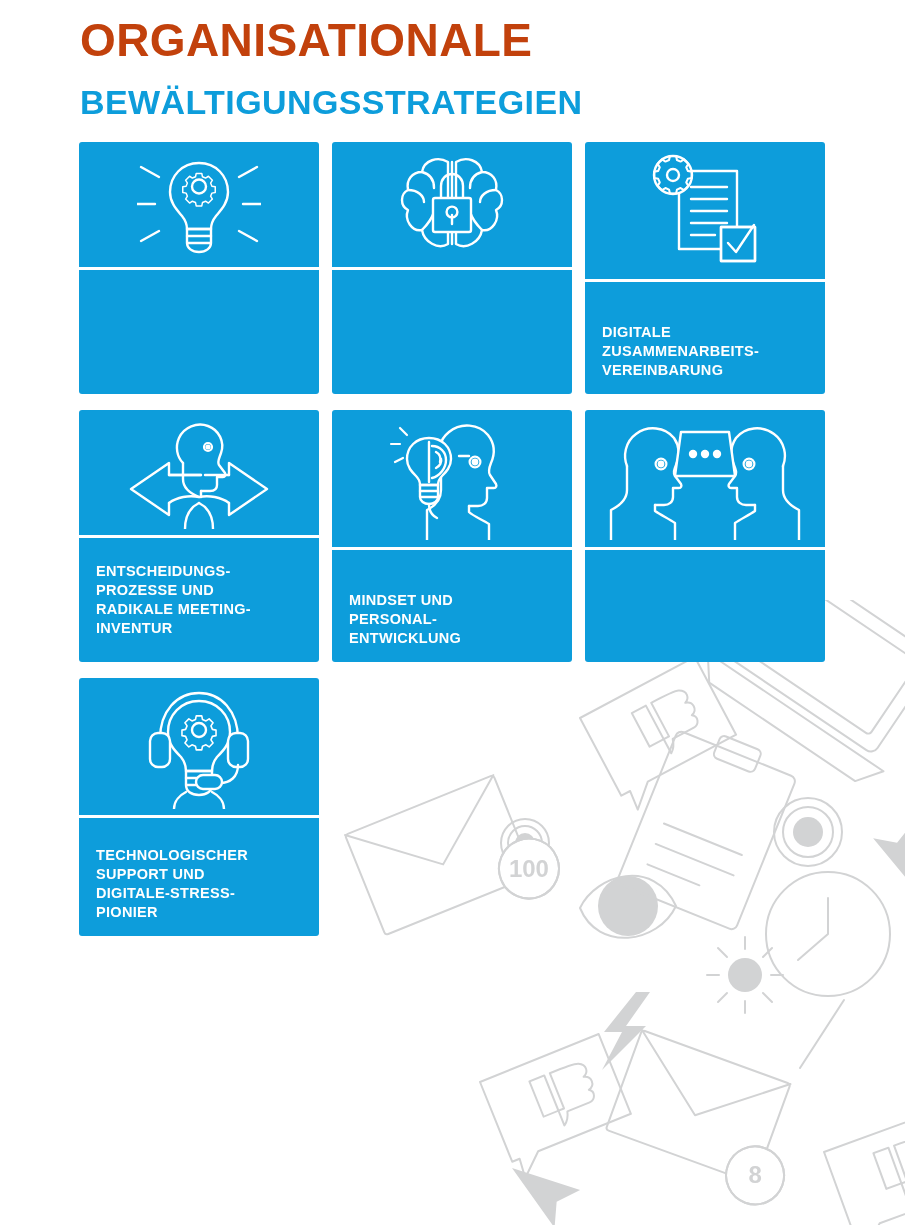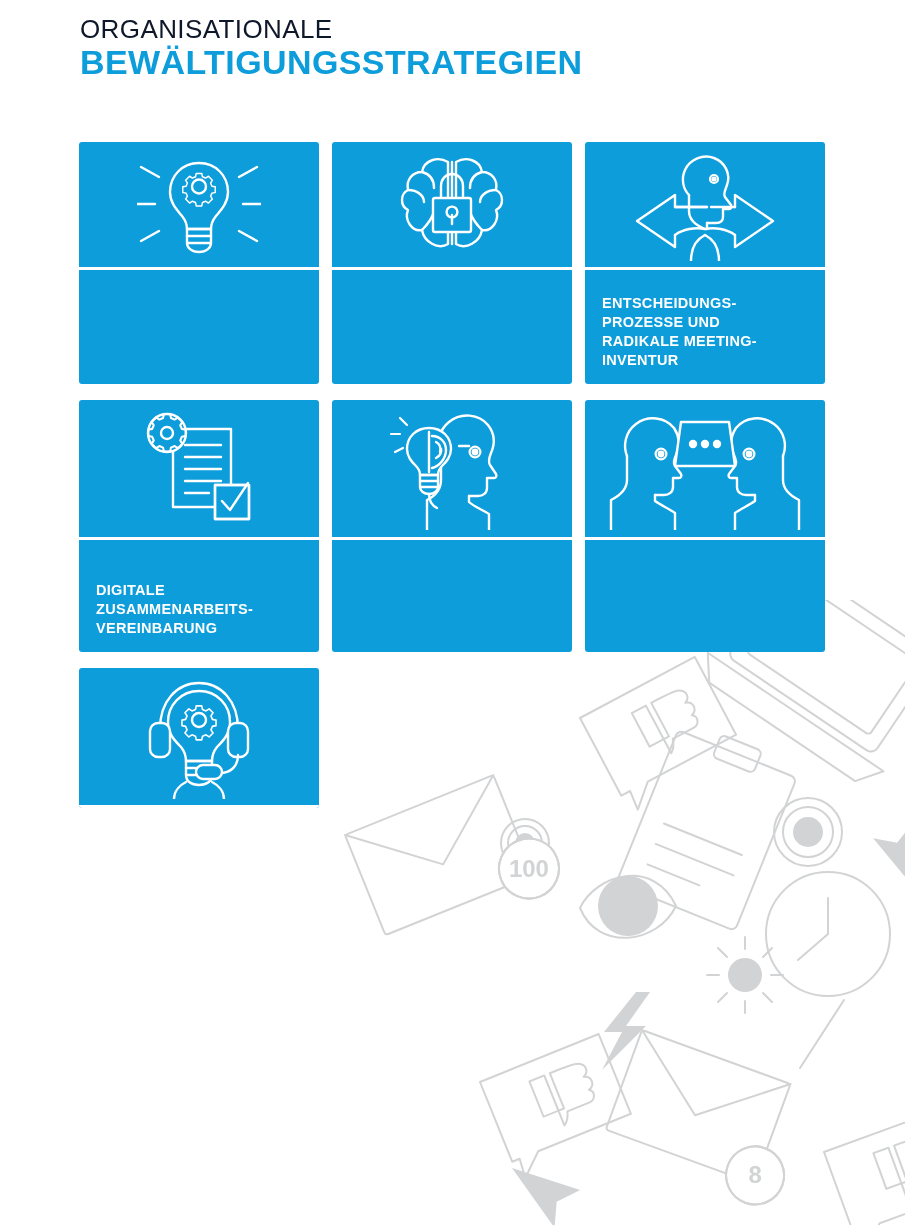--- a/index.html
+++ b/index.html
@@ -22,31 +22,32 @@
 
   
   .heading {
     position: absolute;
     left: 80px; top: 16px;
     z-index: 3;
     line-height: 1.06;
   }
   .heading .l1 {
     display:block;
-    font-size: 26px;
-    font-weight: 400;
+    font-size: 46px;
+    font-weight: 700;
     letter-spacing: 0.4px;
-    color: #0f172a;
+    color: #c2410c;
   }
   .heading .l2 {
     display:block;
     font-size: 34px;
     font-weight: 700;
     letter-spacing: 0.4px;
     color: #0d9ddb;
+    margin-top: 19px;
   }
 
   
   .grid {
     position: absolute;
     left: 79px; top: 142px;
     width: 754px;
     z-index: 2;
     display: grid;
     grid-template-columns: repeat(3, 240px);
@@ -268,56 +269,20 @@
           <path d="M45 48 L45 34 C45 27 50 22 56 22 C62 22 67 27 67 34 L67 48"></path>
 
           <rect x="37" y="46" width="38" height="34" rx="2" fill="#0d9ddb"></rect>
 
           <circle cx="56" cy="60" r="5.4"></circle>
           <path d="M56 63 L56 72"></path>
         </svg>
       </div>
     </div>
 
-    <div class="card r1">
-      <div class="icon-pane">
-        <svg width="180" height="112" viewBox="0 0 180 112" fill="none" stroke="#ffffff" stroke-width="2.4" stroke-linecap="round" stroke-linejoin="round">
-
-          <path d="M74 46 C68 40 66 30 70 21 C75 10 88 5 99 9 C110 13 116 25 112 36
-                   C110 42 108 45 110 48 L116 56 C117 58 116 60 114 60 L108 60
-                   L108 68 C108 72 105 74 101 74 L92 74"></path>
-
-          <path d="M74 46 L74 62 C74 70 80 76 90 80"></path>
-          <path d="M92 74 L92 80"></path>
-
-          <circle cx="99" cy="30" r="4" fill="#0d9ddb" stroke="#ffffff" stroke-width="2.2"></circle>
-          <circle cx="99" cy="30" r="2.6" fill="#ffffff" stroke="none"></circle>
-
-          <path d="M60 86 C68 80 80 78 90 80 C100 78 112 80 120 86"></path>
-
-          <path d="M76 112 C76 98 82 90 90 86"></path>
-          <path d="M104 112 C104 98 98 90 90 86"></path>
-
-          <path d="M60 86 L60 98 L22 72 L60 46 L60 58 L92 58"></path>
-
-          <path d="M120 86 L120 98 L158 72 L120 46 L120 58 L92 58" opacity="0"></path>
-          <path d="M120 86 L120 98 L158 72 L120 46 L120 58"></path>
-
-          <path d="M60 58 L88 58 C90 58 90 58 92 58"></path>
-          <path d="M120 58 L96 58"></path>
-        </svg>
-      </div>
-      <div class="label-pane">
-        <span class="label">ENTSCHEIDUNGS-
-PROZESSE UND
-RADIKALE MEETING-
-INVENTUR</span>
-      </div>
-    </div>
-
     <div class="card r2">
       <div class="icon-pane">
         <svg width="116" height="116" viewBox="0 0 116 116" fill="none" stroke="#ffffff" stroke-width="2.4" stroke-linecap="round" stroke-linejoin="round">
 
           <path d="M32 18 L90 18 L90 96 L32 96 Z"></path>
 
           <path d="M44 34 L80 34"></path>
           <path d="M44 46 L80 46"></path>
           <path d="M44 58 L80 58"></path>
           <path d="M44 70 L80 70"></path>
@@ -342,20 +307,56 @@
           </g>
         </svg>
       </div>
       <div class="label-pane">
         <span class="label">DIGITALE
 ZUSAMMENARBEITS-
 VEREINBARUNG</span>
       </div>
     </div>
 
+    <div class="card r1">
+      <div class="icon-pane">
+        <svg width="180" height="112" viewBox="0 0 180 112" fill="none" stroke="#ffffff" stroke-width="2.4" stroke-linecap="round" stroke-linejoin="round">
+
+          <path d="M74 46 C68 40 66 30 70 21 C75 10 88 5 99 9 C110 13 116 25 112 36
+                   C110 42 108 45 110 48 L116 56 C117 58 116 60 114 60 L108 60
+                   L108 68 C108 72 105 74 101 74 L92 74"></path>
+
+          <path d="M74 46 L74 62 C74 70 80 76 90 80"></path>
+          <path d="M92 74 L92 80"></path>
+
+          <circle cx="99" cy="30" r="4" fill="#0d9ddb" stroke="#ffffff" stroke-width="2.2"></circle>
+          <circle cx="99" cy="30" r="2.6" fill="#ffffff" stroke="none"></circle>
+
+          <path d="M60 86 C68 80 80 78 90 80 C100 78 112 80 120 86"></path>
+
+          <path d="M76 112 C76 98 82 90 90 86"></path>
+          <path d="M104 112 C104 98 98 90 90 86"></path>
+
+          <path d="M60 86 L60 98 L22 72 L60 46 L60 58 L92 58"></path>
+
+          <path d="M120 86 L120 98 L158 72 L120 46 L120 58 L92 58" opacity="0"></path>
+          <path d="M120 86 L120 98 L158 72 L120 46 L120 58"></path>
+
+          <path d="M60 58 L88 58 C90 58 90 58 92 58"></path>
+          <path d="M120 58 L96 58"></path>
+        </svg>
+      </div>
+      <div class="label-pane">
+        <span class="label">ENTSCHEIDUNGS-
+PROZESSE UND
+RADIKALE MEETING-
+INVENTUR</span>
+      </div>
+    </div>
+
     <div class="card r2">
       <div class="icon-pane">
         <svg width="138" height="122" viewBox="0 0 138 122" fill="none" stroke="#ffffff" stroke-width="2.4" stroke-linecap="round" stroke-linejoin="round">
 
           <path d="M58 44 C54 34 56 22 66 14 C78 4 96 6 105 17 C112 26 112 36 108 45
                    C106 50 105 54 107 57 L113 66 C114 68 113 70 111 70 L104 70
                    L104 80 C104 85 100 88 95 88 L86 88"></path>
 
           <path d="M58 44 L58 72 C58 82 52 88 44 92 L44 122"></path>
           <path d="M86 88 L86 94 C90 98 100 102 106 106 L106 122"></path>
@@ -379,20 +380,25 @@
             <path d="M7 30 C11 28 13 24 12 21"></path>
 
             <path d="M-29 -10 L-22 -3" stroke-width="2.2"></path>
             <path d="M-38 6 L-29 6" stroke-width="2.2"></path>
             <path d="M-34 24 L-26 20" stroke-width="2.2"></path>
             <path d="M-2 -14 L-2 -6" stroke-width="2.2" opacity="0"></path>
           </g>
 
           <path d="M46 86 C46 94 50 98 54 100"></path>
         </svg>
+      </div>
+      <div class="label-pane">
+        <span class="label">MINDSET UND
+PERSONAL-
+ENTWICKLUNG</span>
       </div>
     </div>
 
     <div class="card r2">
       <div class="icon-pane">
         <svg width="200" height="122" viewBox="0 0 200 122" fill="none" stroke="#ffffff" stroke-width="2.4" stroke-linecap="round" stroke-linejoin="round">
 
           <path d="M22 48 C18 38 20 24 31 16 C43 7 60 9 69 20 C75 29 75 38 71 47
                    C69 52 68 55 70 58 L76 66 C77 68 76 70 74 70 L68 70
                    L68 79 C68 84 64 87 59 87 L50 87"></path>
@@ -446,16 +452,22 @@
           <rect x="94" y="48" width="20" height="34" rx="8" fill="#0d9ddb"></rect>
 
           <path d="M104 80 C104 92 96 98 86 98"></path>
 
           <rect x="62" y="90" width="26" height="14" rx="7" fill="#0d9ddb"></rect>
 
           <path d="M40 124 C40 116 46 110 52 107"></path>
           <path d="M90 124 C90 116 84 110 78 107"></path>
         </svg>
       </div>
+      <div class="label-pane">
+        <span class="label">TECHNOLOGISCHER
+SUPPORT UND
+DIGITALE-STRESS-
+PIONIER</span>
+      </div>
     </div>
 
   </div>
 </div>
 
 </body></html>

